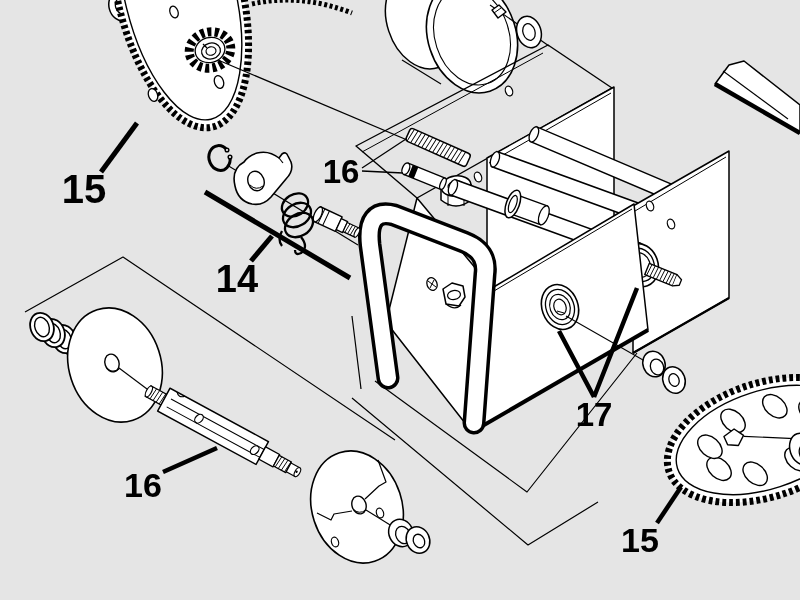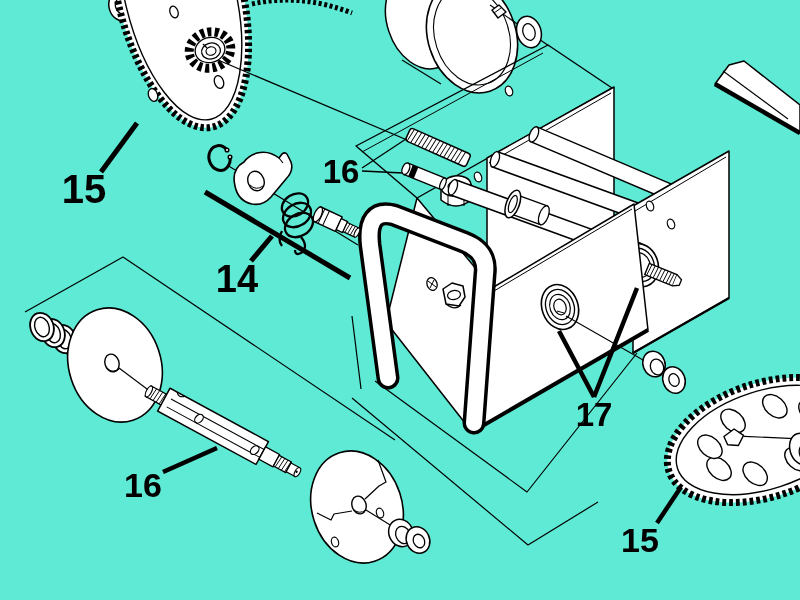--- a/index.html
+++ b/index.html
@@ -1,16 +1,16 @@
 <!DOCTYPE html>
 <html><head>
 <meta charset="utf-8">
 <style>
   html,body{margin:0;padding:0;background:#ffffff;}
-  #stage{position:relative;width:800px;height:600px;background:#5eead4;overflow:hidden;}
+  #stage{position:relative;width:800px;height:600px;background:#e5e5e5;overflow:hidden;}
   svg{display:block;}
   text.callout{font-family:"Liberation Sans",sans-serif;font-weight:bold;fill:#000000;
     text-anchor:middle;}
 </style>
 </head>
 <body>
 
 <div id="stage">
 <svg viewBox="0 0 800 600" width="800" height="600" stroke="#000" fill="none" stroke-linejoin="round">
 

